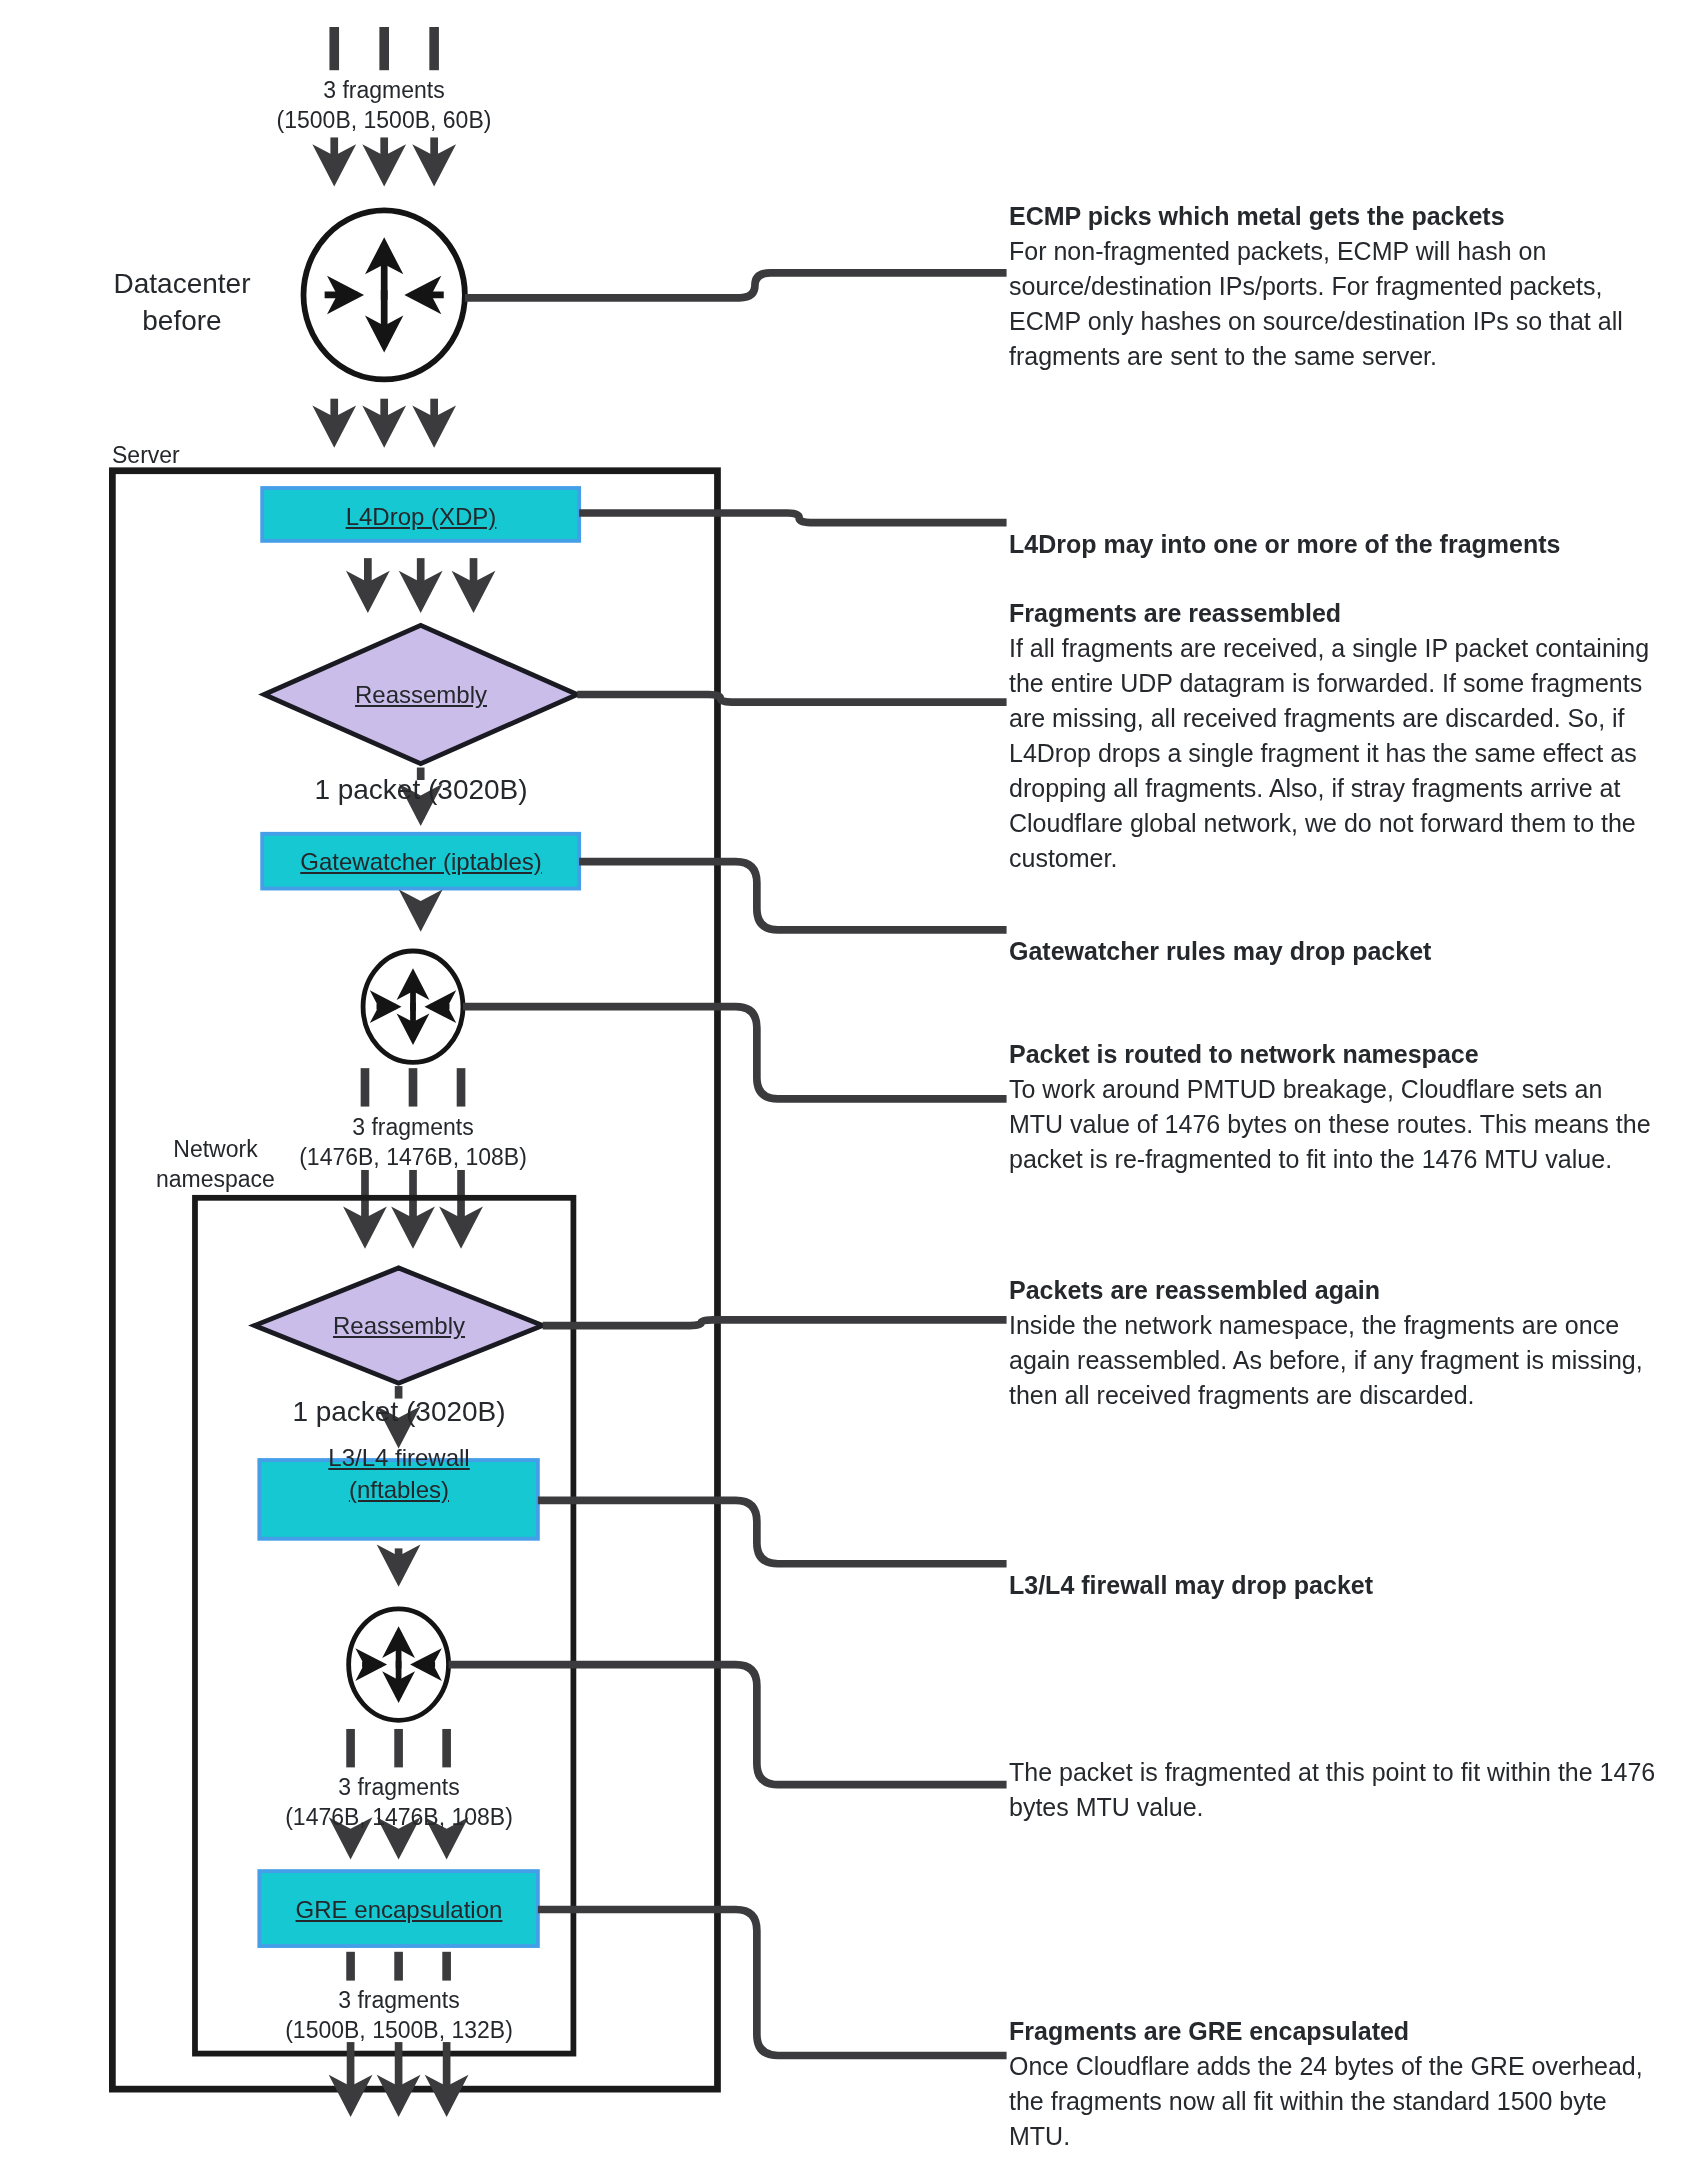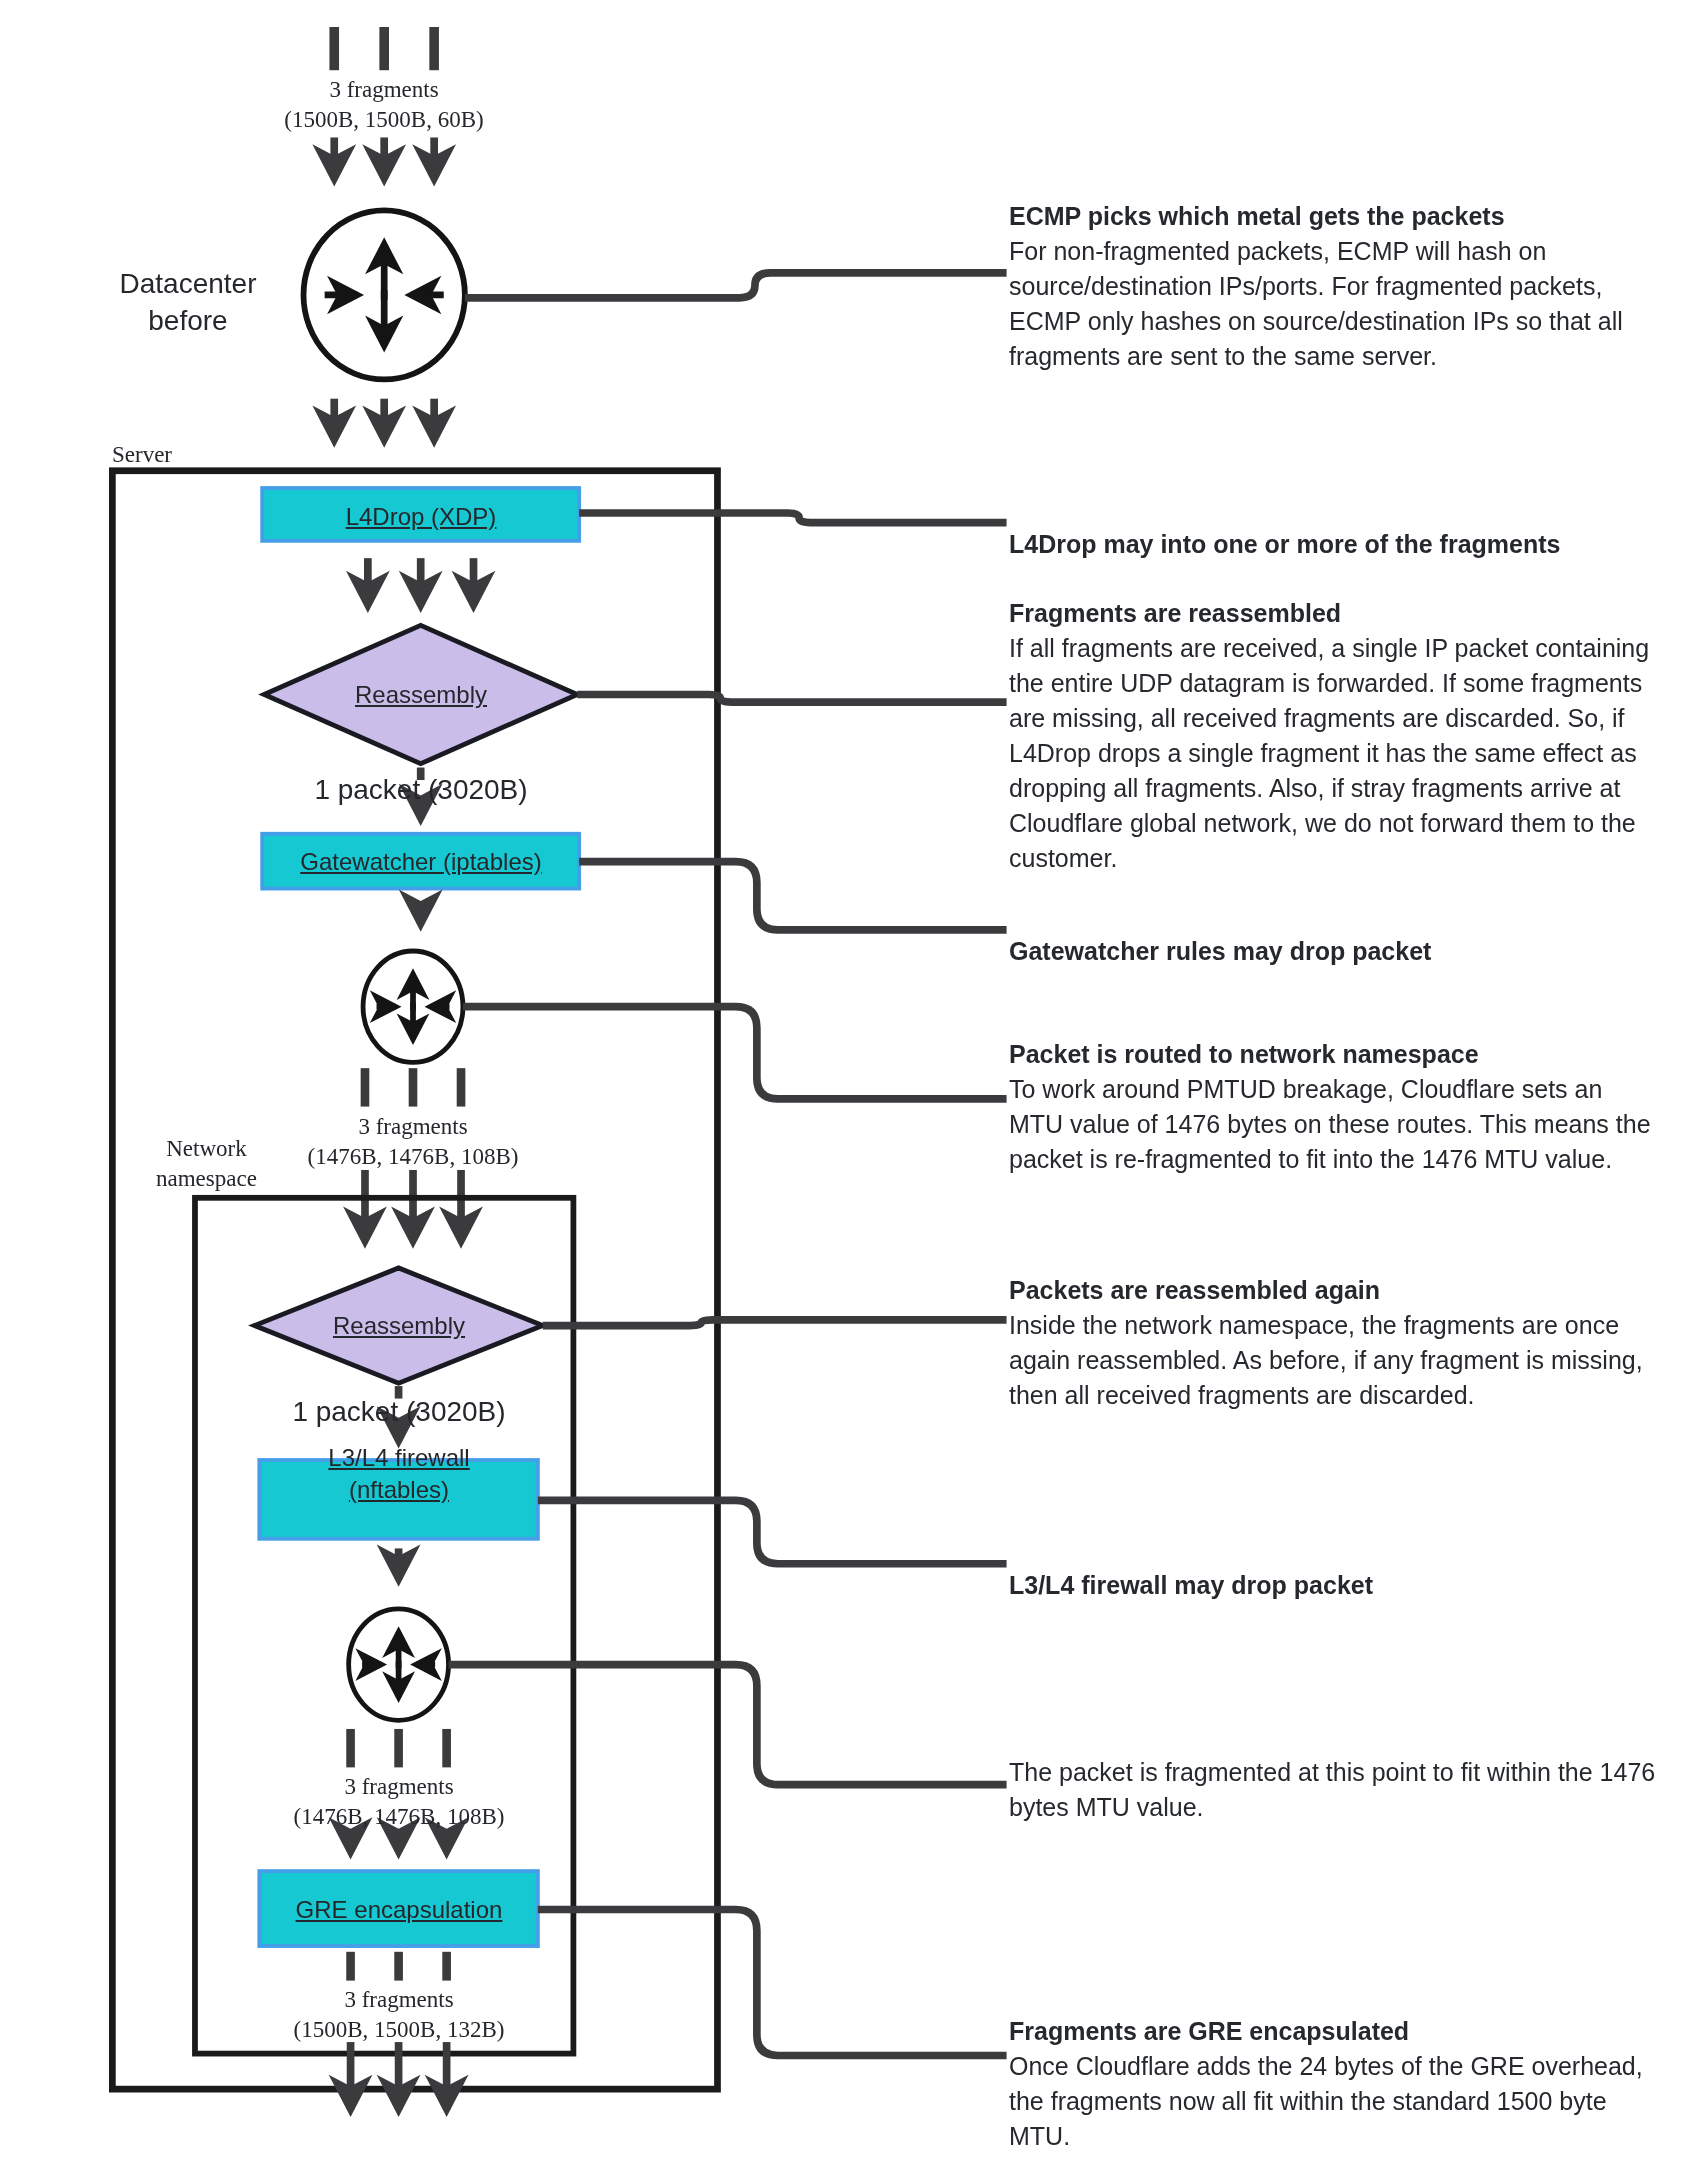--- a/index.html
+++ b/index.html
@@ -3,21 +3,21 @@
 <meta charset="utf-8">
 <style>
   html,body{margin:0;padding:0;background:#ffffff;}
   .canvas{
     position:relative;width:1701px;height:2168px;background:#ffffff;
     font-family:"Liberation Sans",sans-serif;color:#24272B;overflow:hidden;
   }
   .shapes{position:absolute;left:0;top:0;}
   .lbl{position:absolute;white-space:nowrap;text-align:center;}
   .ctr{transform:translateX(-50%);text-align:center;}
-  .f24{font-size:23px;line-height:30px;font-family:Liberation Serif, serif;}
+  .f24{font-size:23px;line-height:30px;}
   .f25{font-size:24px;line-height:32px;text-decoration:underline;}
   .f29{font-size:28px;line-height:37px;}
   .ann{position:absolute;left:1009px;width:653px;font-size:25px;line-height:35px;color:#25282C;margin-top:20px;}
   .ann-h{font-weight:bold;}
 </style>
 </head>
 <body>
 
 <div class="canvas">
 
@@ -158,21 +158,21 @@
       <path d="M467,1733 H766 Q788,1733 788,1755 V1836 Q788,1858 810,1858 H1048"></path>
       <path d="M560,1988 H766 Q788,1988 788,2010 V2118 Q788,2140 810,2140 H1048"></path>
     </g>
   </svg>
 
   <div class="lbl ctr f24" style="left:384px;top:75px">
     <div>3 fragments</div>
     <div>(1500B, 1500B, 60B)</div>
   </div>
 
-  <div class="lbl ctr f29" style="left:188px;top:265px">
+  <div class="lbl ctr f29" style="left:182px;top:265px">
     <div>Datacenter</div>
     <div>before</div>
   </div>
 
   <div class="lbl f24" style="left:112px;top:440px">Server</div>
 
   <div class="lbl ctr f25" style="left:421px;top:501px">L4Drop (XDP)</div>
 
   <div class="lbl ctr f25" style="left:421px;top:679px">Reassembly</div>
 

